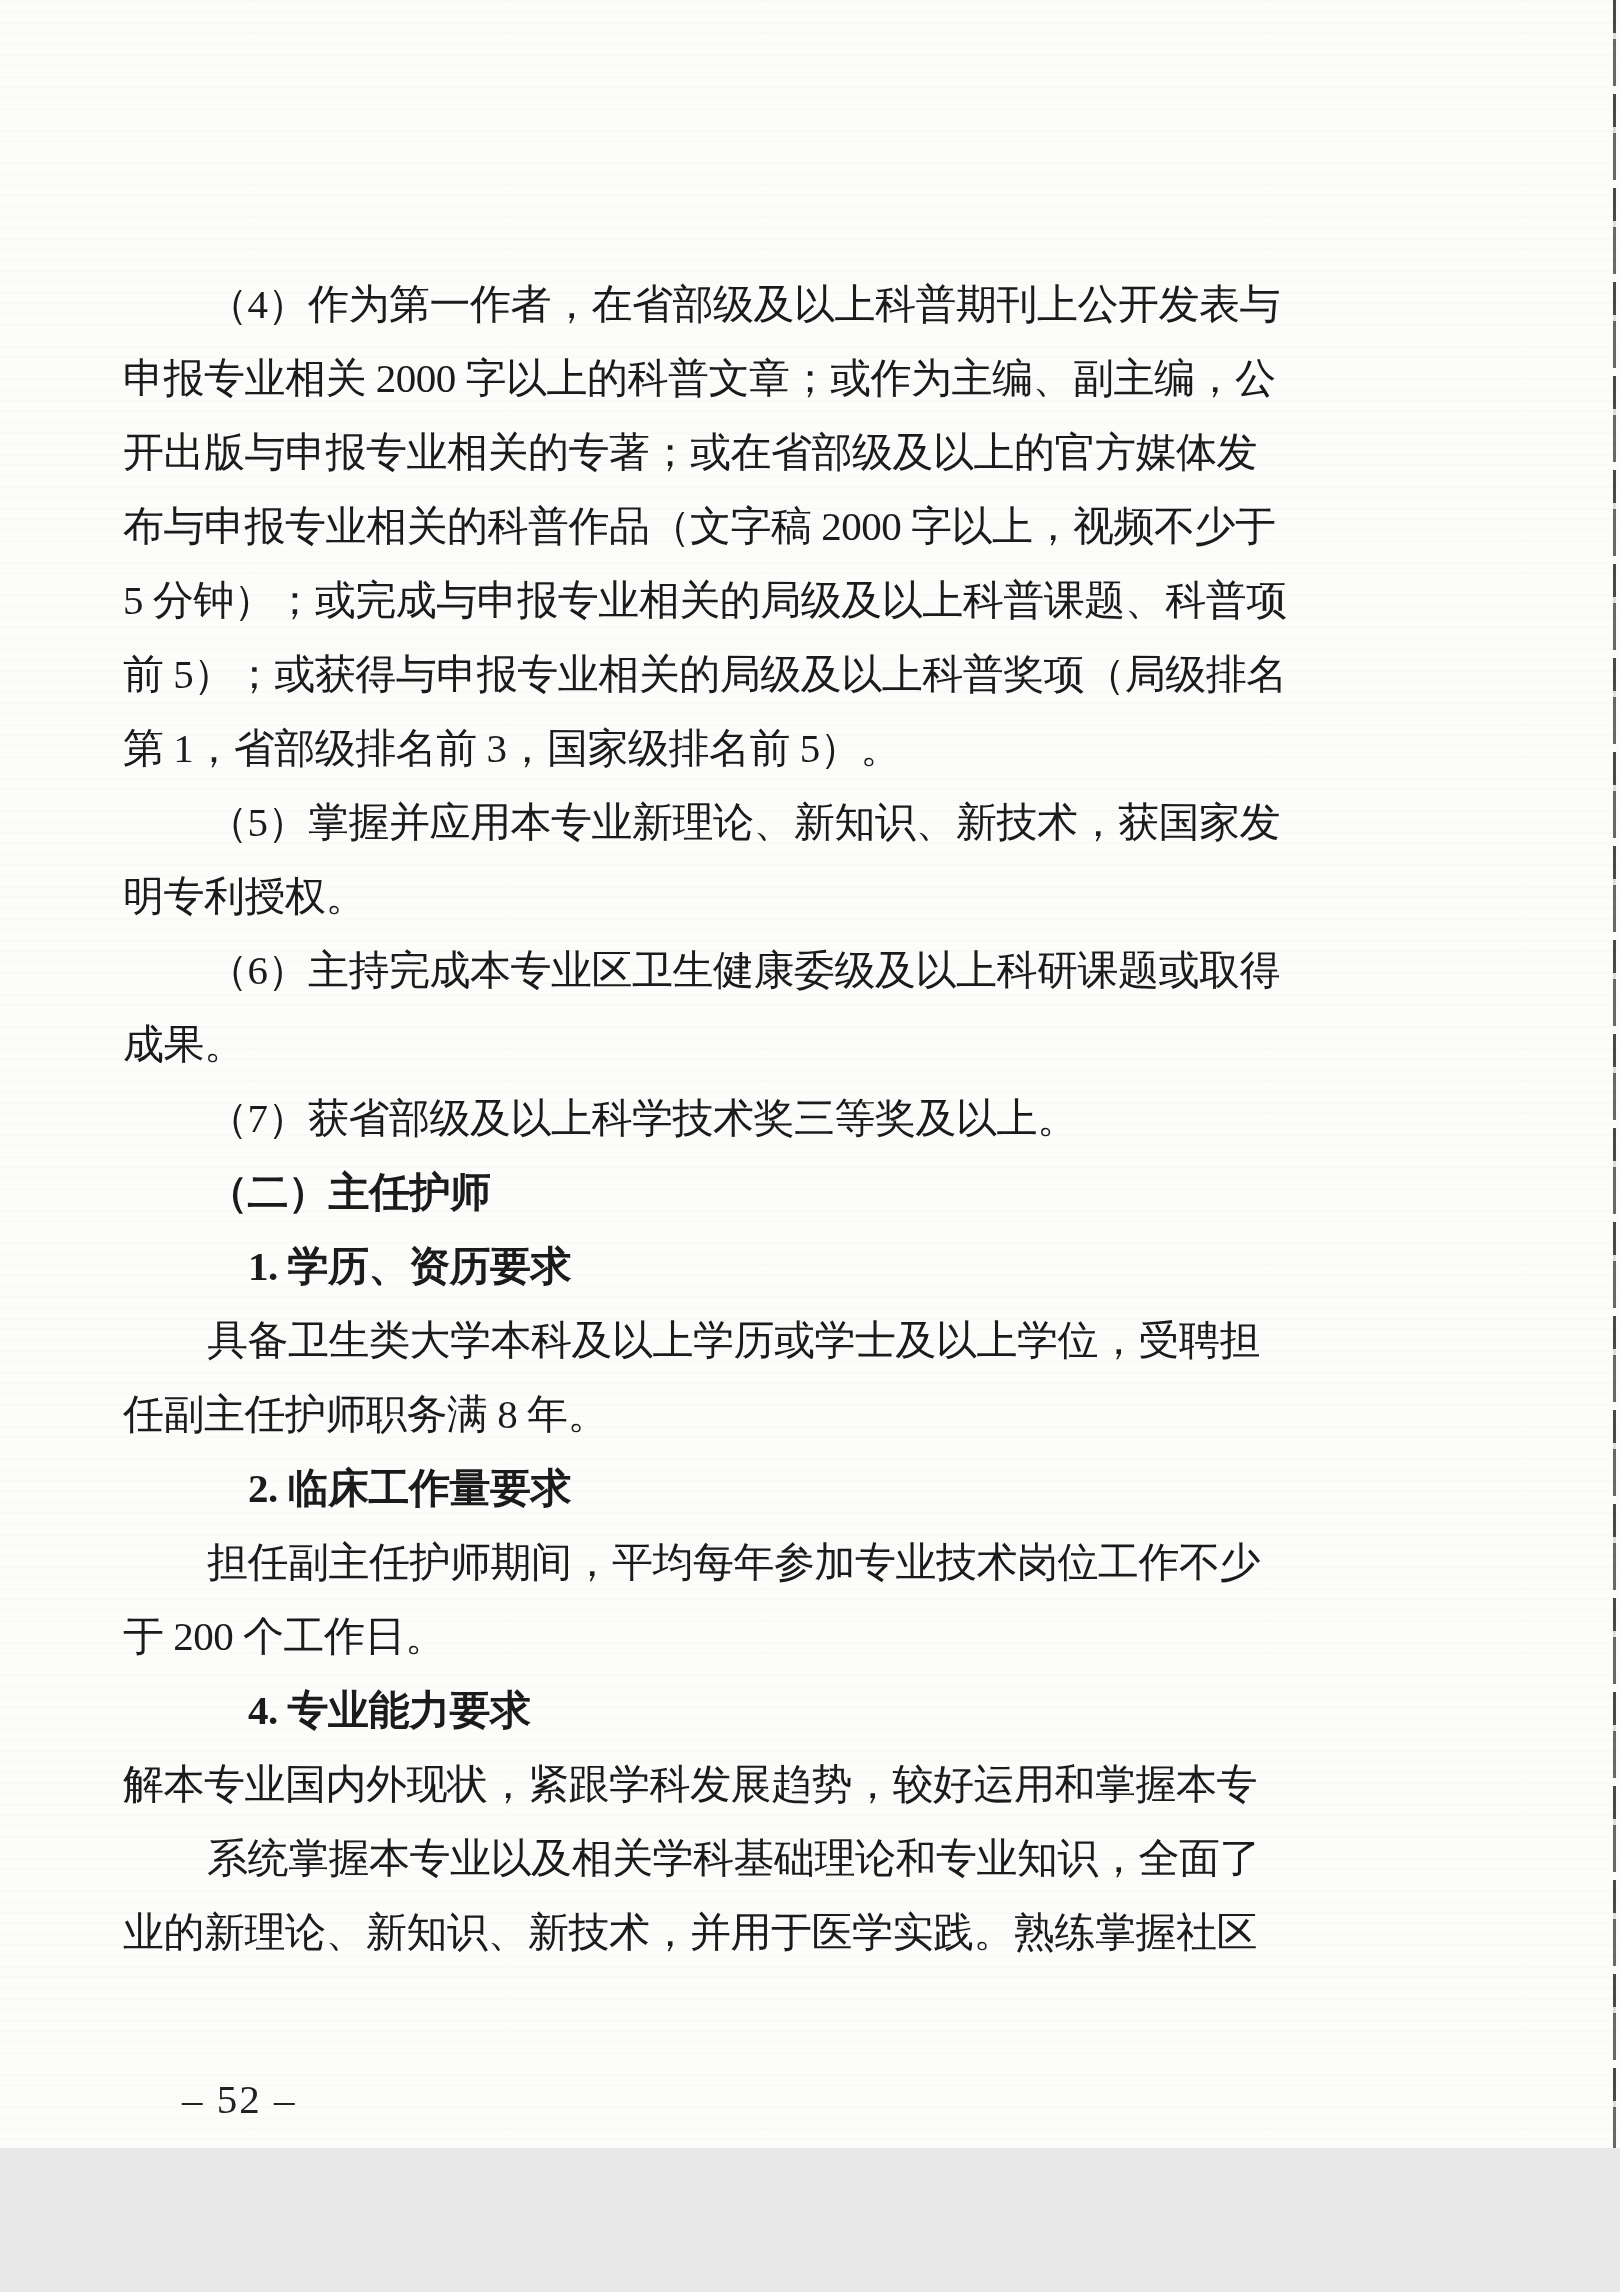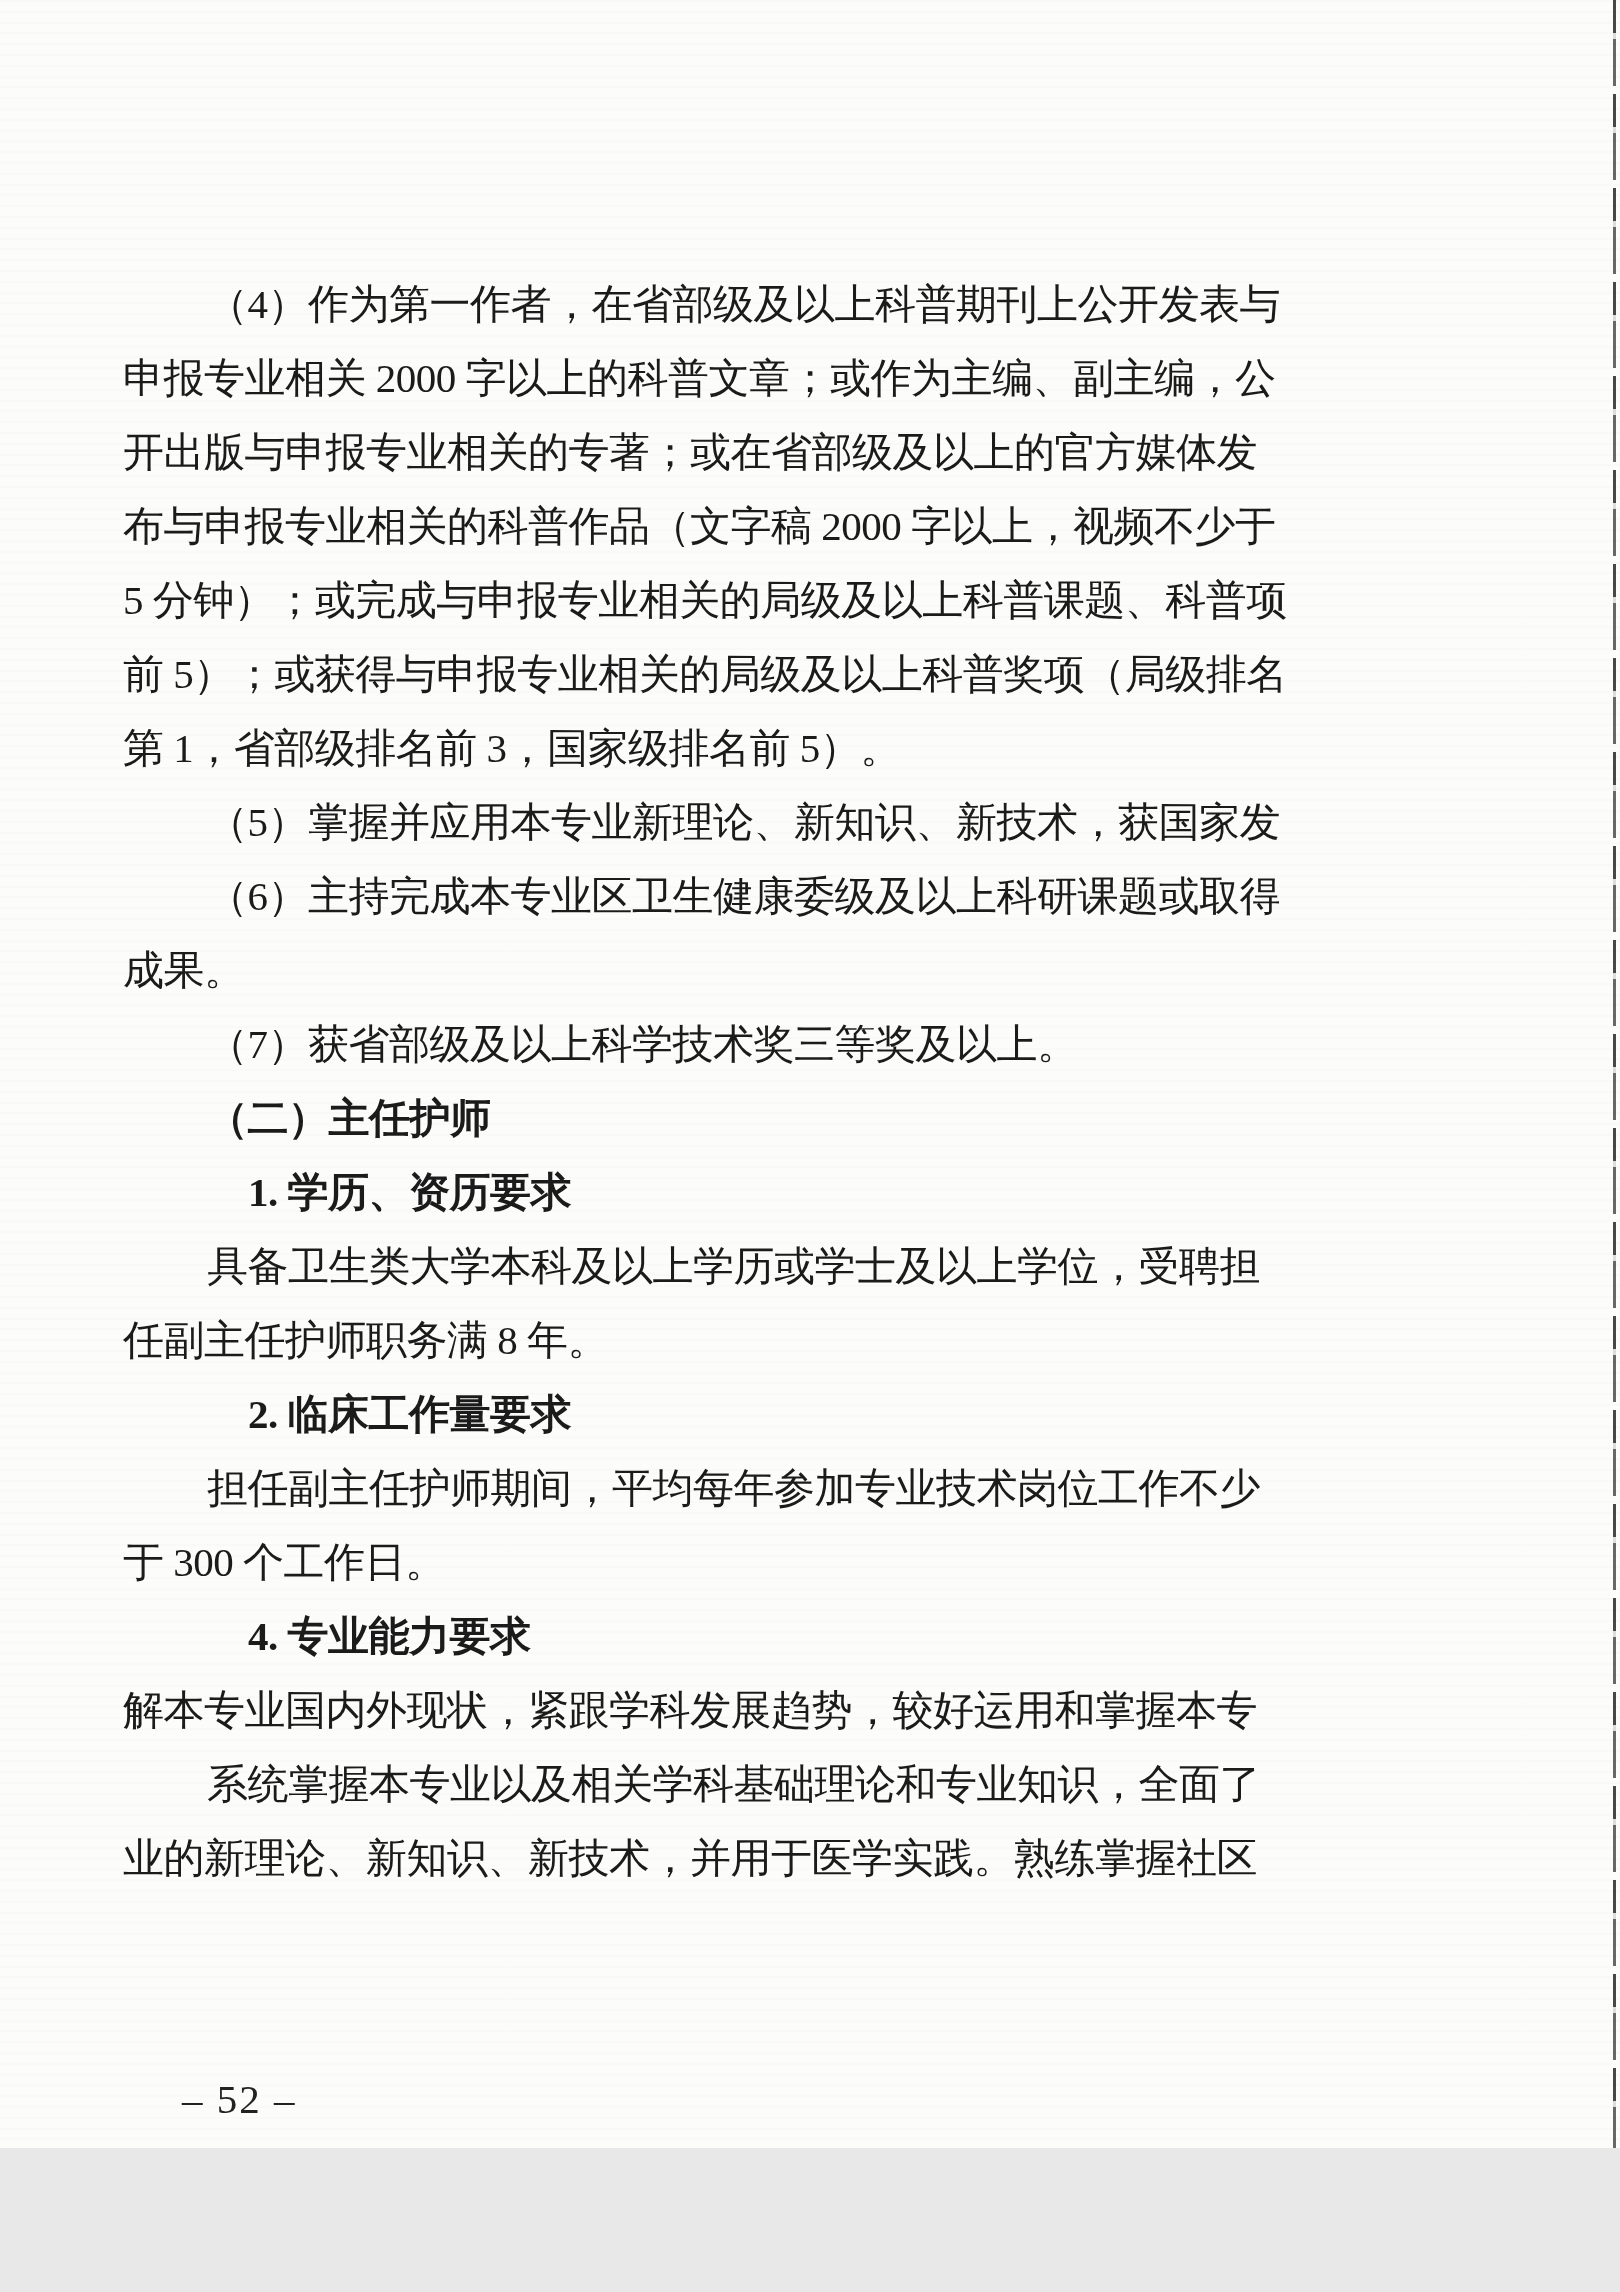--- a/index.html
+++ b/index.html
@@ -73,30 +73,31 @@
 
   <main class="text-block">
     <p class="line indent">（4）作为第一作者，在省部级及以上科普期刊上公开发表与</p>
     <p class="line">申报专业相关 2000 字以上的科普文章；或作为主编、副主编，公</p>
     <p class="line">开出版与申报专业相关的专著；或在省部级及以上的官方媒体发</p>
     <p class="line">布与申报专业相关的科普作品（文字稿 2000 字以上，视频不少于</p>
     <p class="line">5 分钟）；或完成与申报专业相关的局级及以上科普课题、科普项</p>
     <p class="line">前 5）；或获得与申报专业相关的局级及以上科普奖项（局级排名</p>
     <p class="line">第 1，省部级排名前 3，国家级排名前 5）。</p>
     <p class="line indent">（5）掌握并应用本专业新理论、新知识、新技术，获国家发</p>
+    <p class="line">明专利授权。</p>
     <p class="line indent">（6）主持完成本专业区卫生健康委级及以上科研课题或取得</p>
     <p class="line">成果。</p>
     <p class="line indent">（7）获省部级及以上科学技术奖三等奖及以上。</p>
     <p class="line indent bold">（二）主任护师</p>
     <p class="line indent-num bold">1. 学历、资历要求</p>
     <p class="line indent">具备卫生类大学本科及以上学历或学士及以上学位，受聘担</p>
     <p class="line">任副主任护师职务满 8 年。</p>
     <p class="line indent-num bold">2. 临床工作量要求</p>
     <p class="line indent">担任副主任护师期间，平均每年参加专业技术岗位工作不少</p>
-    <p class="line">于 300 个工作日。</p>
+    <p class="line">于 200 个工作日。</p>
     <p class="line indent-num bold">4. 专业能力要求</p>
     <p class="line">解本专业国内外现状，紧跟学科发展趋势，较好运用和掌握本专</p>
     <p class="line indent">系统掌握本专业以及相关学科基础理论和专业知识，全面了</p>
     <p class="line">业的新理论、新知识、新技术，并用于医学实践。熟练掌握社区</p>
   </main>
 
   <div class="page-footer">– 52 –</div>
 
 </div>
 

